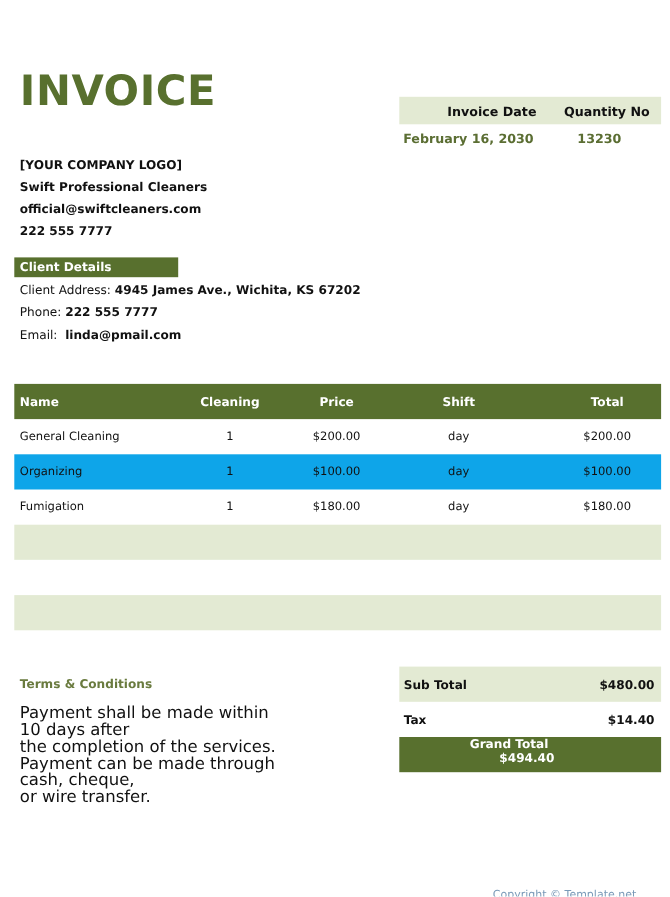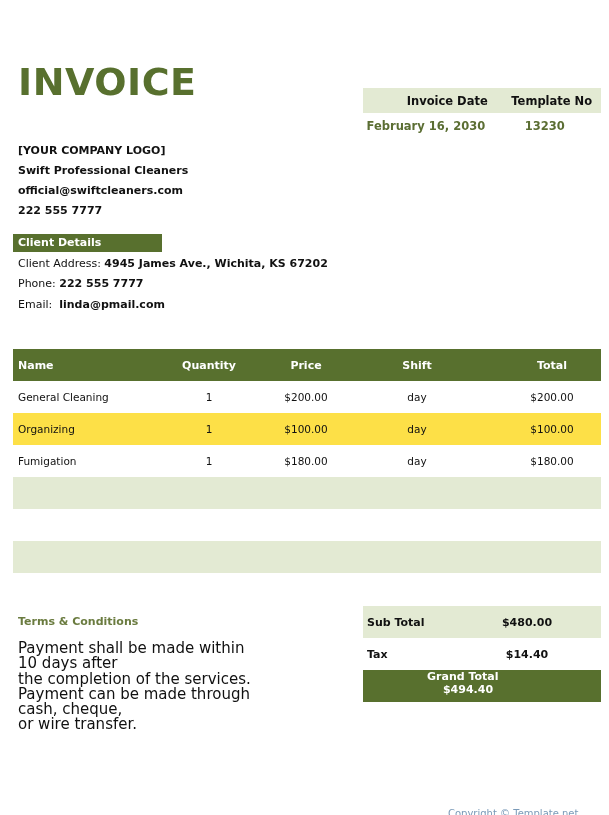--- a/index.html
+++ b/index.html
@@ -28,47 +28,47 @@
     .client-head {
       left: 13px; top: 234px; width: 149px; height: 18px;
       background: #58702e; color: #fff; font-size: 11px; font-weight: bold;
       padding-left: 5px; line-height: 18px;
     }
     .client { left: 18px; top: 254px; font-size: 11px; line-height: 20.3px; }
     .client b { font-weight: bold; }
     .table { left: 13px; top: 349px; width: 588px; }
     .row { display: flex; height: 32px; align-items: center; font-size: 10.5px; justify-content: center; }
     .row.head { background: #58702e; color: #fff; font-weight: bold; font-size: 11px; }
-    .row.alt { background: #fde047; }
+    .row.alt { background: #0ea5e9; }
     .row .c0 { width: 124px; padding-left: 5px; text-align: left; }
     .row .c1 { width: 144px; text-align: center; }
     .row .c2 { width: 50px; text-align: center; }
     .row .c3 { width: 172px; text-align: center; }
     .row .c4 { width: 98px; text-align: center; }
     .empty { height: 32px; background: #e3ead3; }
     .empty-w { height: 32px; background: #fff; }
     .terms-h { left: 18px; top: 615px; font-size: 11px; font-weight: bold; color: #6a7b3f; }
     .terms { left: 18px; top: 641px; font-size: 15px; line-height: 15.3px; width: 240px; }
     .totals { left: 363px; top: 606px; width: 238px; }
     .trow { display: flex; height: 32px; align-items: center; font-size: 11px; font-weight: bold; }
     .trow.sub { background: #e3ead3; }
     .trow.grand { background: #58702e; color: #fff; flex-direction: column; }
     .trow .tl { width: 118px; padding-left: 4px; }
-    .trow .tv { flex: 1; text-align: center; padding-right: 28px; }
+    .trow .tv { flex: 1; text-align: right; padding-right: 6px; }
     .footer { left: 448px; top: 808px; font-size: 10px; color: #7a9ab8; }
   </style>
 </head>
 <body>
 
 <div class="abs title">INVOICE</div>
 
 <div class="abs meta">
   <div class="meta-head">
     <span>Invoice Date</span>
-    <span>Template No</span>
+    <span>Quantity No</span>
   </div>
   <div class="meta-val">
     <span>February 16, 2030</span>
     <span>13230</span>
   </div>
 </div>
 
 <div class="abs company">
   <div>[YOUR COMPANY LOGO]</div>
   <div>Swift Professional Cleaners</div>
@@ -79,21 +79,21 @@
 <div class="abs client-head">Client Details</div>
 <div class="abs client">
   <div><span>Client Address: </span><b>4945 James Ave., Wichita,  KS 67202</b></div>
   <div><span>Phone: </span><b>222 555 7777</b></div>
   <div><span style="white-space:pre">Email:  </span><b>linda@pmail.com</b></div>
 </div>
 
 <div class="abs table">
   <div class="row head">
     <span class="c0">Name</span>
-    <span class="c1">Quantity</span>
+    <span class="c1">Cleaning</span>
     <span class="c2">Price</span>
     <span class="c3">Shift</span>
     <span class="c4">Total</span>
   </div>
   <div class="row">
     <span class="c0">General Cleaning</span>
     <span class="c1">1</span>
     <span class="c2">$200.00</span>
     <span class="c3">day</span>
     <span class="c4">$200.00</span>

